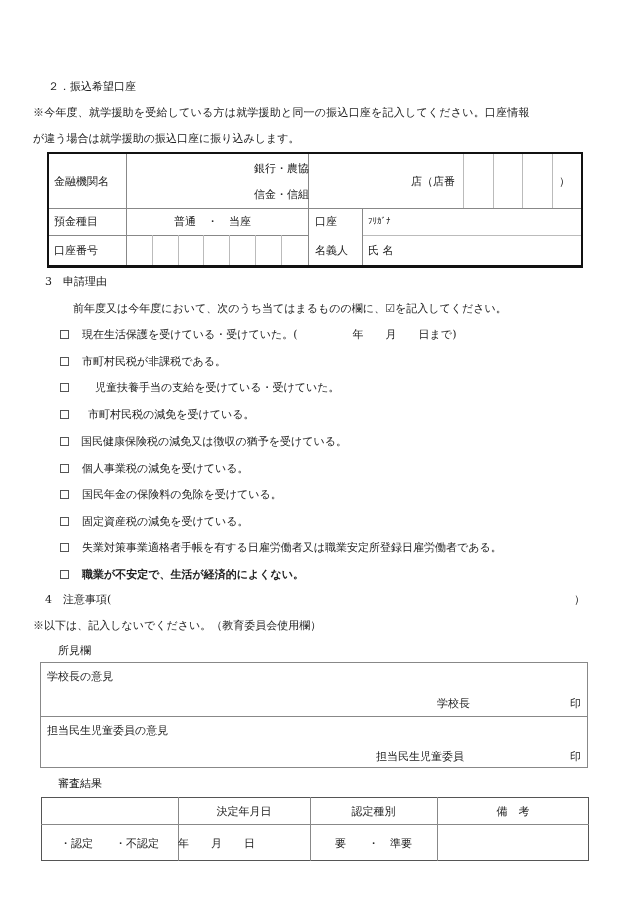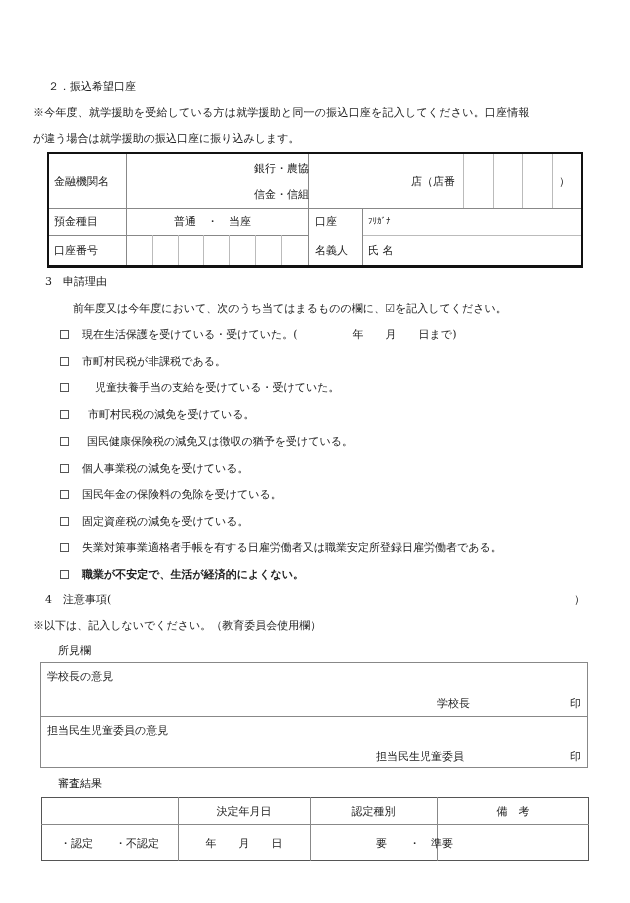--- a/index.html
+++ b/index.html
@@ -71,21 +71,21 @@
 </div>
 
 <div class="abs" style="left:45px;top:276px;">3　申請理由</div>
 <div class="abs" style="left:73px;top:303px;">前年度又は今年度において、次のうち当てはまるものの欄に、☑を記入してください。</div>
 
 <div>
   <div class="abs" style="left:60px;top:329px;"><span class="cb"></span><span style="margin-left:13px;">現在生活保護を受けている・受けていた。(　　　　　年　　月　　日まで)</span></div>
   <div class="abs" style="left:60px;top:356px;"><span class="cb"></span><span style="margin-left:13px;">市町村民税が非課税である。</span></div>
   <div class="abs" style="left:60px;top:382px;"><span class="cb"></span><span style="margin-left:26px;">児童扶養手当の支給を受けている・受けていた。</span></div>
   <div class="abs" style="left:60px;top:409px;"><span class="cb"></span><span style="margin-left:19px;">市町村民税の減免を受けている。</span></div>
-  <div class="abs" style="left:60px;top:436px;"><span class="cb"></span><span style="margin-left:18px;font-family:Liberation Mono, monospace;">国民健康保険税の減免又は徴収の猶予を受けている。</span></div>
+  <div class="abs" style="left:60px;top:436px;"><span class="cb"></span><span style="margin-left:12px;font-family:Liberation Mono, monospace;">国民健康保険税の減免又は徴収の猶予を受けている。</span></div>
   <div class="abs" style="left:60px;top:463px;"><span class="cb"></span><span style="margin-left:13px;">個人事業税の減免を受けている。</span></div>
   <div class="abs" style="left:60px;top:489px;"><span class="cb"></span><span style="margin-left:13px;">国民年金の保険料の免除を受けている。</span></div>
   <div class="abs" style="left:60px;top:516px;"><span class="cb"></span><span style="margin-left:13px;">固定資産税の減免を受けている。</span></div>
   <div class="abs" style="left:60px;top:542px;"><span class="cb"></span><span style="margin-left:13px;">失業対策事業適格者手帳を有する日雇労働者又は職業安定所登録日雇労働者である。</span></div>
   <div class="abs" style="left:60px;top:569px;font-weight:bold;"><span class="cb"></span><span style="margin-left:13px;">職業が不安定で、生活が経済的によくない。</span></div>
 </div>
 
 <div class="abs" style="left:45px;top:594px;">4　注意事項(</div>
 <div style="position:absolute;left:125px;top:590px;width:445px;height:16px;"></div>
 <div class="abs" style="left:574px;top:594px;">）</div>
@@ -109,15 +109,15 @@
 <div class="line" style="left:178px;top:797px;width:1px;height:64px;"></div>
 <div class="line" style="left:310px;top:797px;width:1px;height:64px;"></div>
 <div class="line" style="left:437px;top:797px;width:1px;height:64px;"></div>
 
 <div class="cell-text" style="left:41px;top:806px;width:137px;text-align:center;"></div>
 <div class="cell-text" style="left:178px;top:806px;width:132px;text-align:center;">決定年月日</div>
 <div class="cell-text" style="left:310px;top:806px;width:127px;text-align:center;">認定種別</div>
 <div class="cell-text" style="left:437px;top:806px;width:152px;text-align:center;">備　考</div>
 
 <div class="cell-text" style="left:41px;top:838px;width:137px;text-align:center;">・認定　　・不認定</div>
-<div class="cell-text" style="left:178px;top:838px;width:132px;text-align:center;">年　　月　　日</div>
-<div class="cell-text" style="left:310px;top:838px;width:127px;text-align:right;margin-left:16px;">要　　・　準要</div>
+<div class="cell-text" style="left:178px;top:838px;width:132px;text-align:left;">年　　月　　日</div>
+<div class="cell-text" style="left:310px;top:838px;width:127px;text-align:center;">要　　・　準要</div>
 <div class="cell-text" style="left:437px;top:838px;width:152px;text-align:center;"></div>
 
 </body></html>

